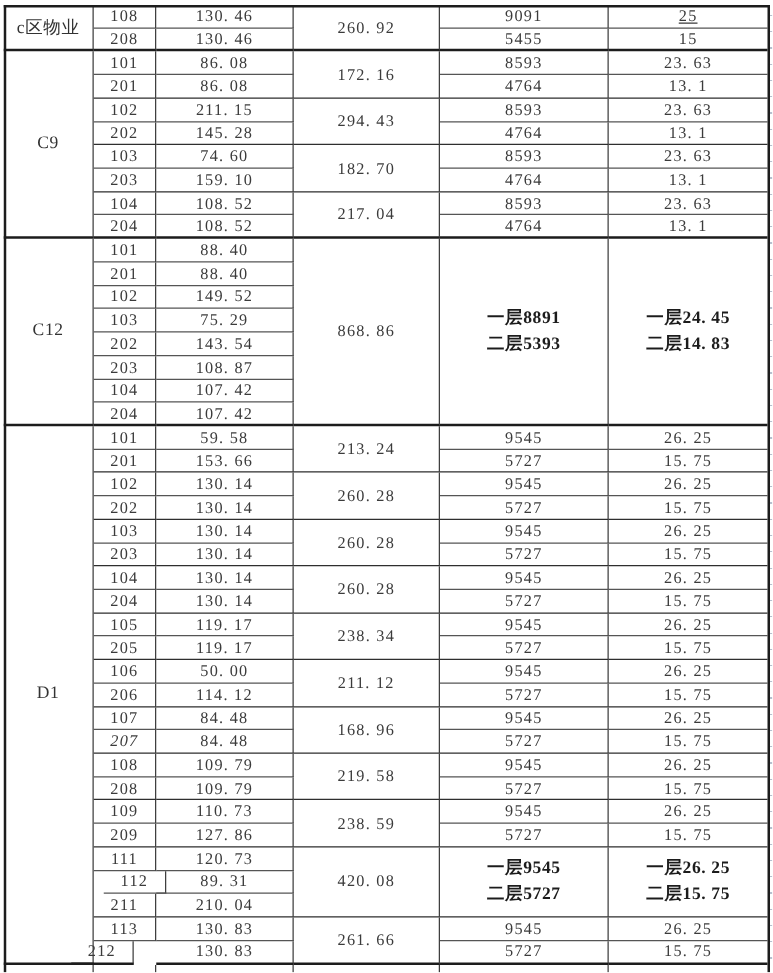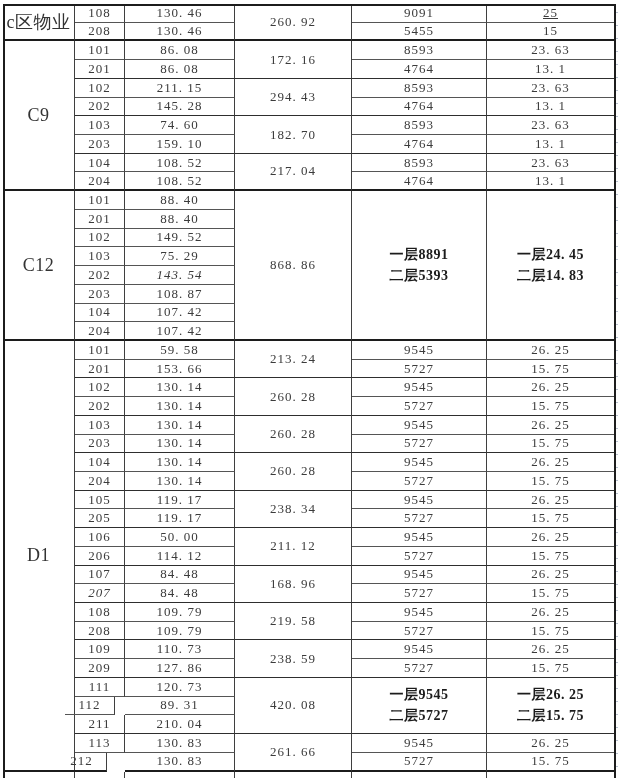--- a/index.html
+++ b/index.html
@@ -11,21 +11,21 @@
     position:absolute;box-sizing:border-box;
     display:flex;align-items:center;justify-content:center;
     border-right:1px solid #3f3f3f;border-bottom:1px solid #555;
     font-size:13px;color:#3b3b3b;letter-spacing:1px;white-space:nowrap;
     overflow:hidden;
   }
   .cell.glast{border-bottom:1px solid #2e2e2e;}
   .cell.slast{border-bottom:2px solid #1c1c1c;}
   .cell.noright{border-right:none;}
   .cell.stub{border-bottom:none;}
-  .cell.building{font-size:18px;letter-spacing:0.5px;color:#333;}
+  .cell.building{font-size:14px;letter-spacing:0.5px;color:#333;}
   .cell.bold2{flex-direction:column;font-weight:bold;font-size:14px;color:#1c1c1c;line-height:21px;letter-spacing:0.5px;}
   .frame{
     position:absolute;left:3px;top:4px;width:613px;height:774px;box-sizing:border-box;
     border:2px solid #1c1c1c;border-bottom:none;pointer-events:none;
   }
   .gutter{
     position:absolute;left:616px;top:0;width:2px;height:778px;
     background:repeating-linear-gradient(to bottom,transparent 0px,transparent 12px,#b7c0cf 12px,#b7c0cf 13px);
   }
 </style>
@@ -84,21 +84,21 @@
       <div class="cell building slast" style="left: 3px; width: 72px; top: 191.2px; height: 149.76px;">C12</div>
       <div class="cell" style="left: 75px; width: 50px; top: 191.2px; height: 18.72px;">101</div>
       <div class="cell" style="left: 125px; width: 110px; top: 191.2px; height: 18.72px;">88. 40</div>
       <div class="cell" style="left: 75px; width: 50px; top: 209.92px; height: 18.72px;">201</div>
       <div class="cell" style="left: 125px; width: 110px; top: 209.92px; height: 18.72px;">88. 40</div>
       <div class="cell" style="left: 75px; width: 50px; top: 228.64px; height: 18.72px;">102</div>
       <div class="cell" style="left: 125px; width: 110px; top: 228.64px; height: 18.72px;">149. 52</div>
       <div class="cell" style="left: 75px; width: 50px; top: 247.36px; height: 18.72px;">103</div>
       <div class="cell" style="left: 125px; width: 110px; top: 247.36px; height: 18.72px;">75. 29</div>
       <div class="cell" style="left: 75px; width: 50px; top: 266.08px; height: 18.72px;">202</div>
-      <div class="cell" style="left: 125px; width: 110px; top: 266.08px; height: 18.72px; font-style: italic;">143. 54</div>
+      <div class="cell" style="left: 125px; width: 110px; top: 266.08px; height: 18.72px;">143. 54</div>
       <div class="cell" style="left: 75px; width: 50px; top: 284.8px; height: 18.72px;">203</div>
       <div class="cell" style="left: 125px; width: 110px; top: 284.8px; height: 18.72px;">108. 87</div>
       <div class="cell" style="left: 75px; width: 50px; top: 303.52px; height: 18.72px;">104</div>
       <div class="cell" style="left: 125px; width: 110px; top: 303.52px; height: 18.72px;">107. 42</div>
       <div class="cell slast" style="left: 75px; width: 50px; top: 322.24px; height: 18.72px;">204</div>
       <div class="cell slast" style="left: 125px; width: 110px; top: 322.24px; height: 18.72px;">107. 42</div>
       <div class="cell slast" style="left: 235px; width: 117px; top: 191.2px; height: 149.76px;">868. 86</div>
       <div class="cell bold2 slast" style="left: 352px; width: 135px; top: 191.2px; height: 149.76px;">
         <span>一层8891</span>
         <span>二层5393</span>
@@ -184,21 +184,21 @@
       <div class="cell" style="left: 125px; width: 110px; top: 640.48px; height: 18.72px;">110. 73</div>
       <div class="cell" style="left: 352px; width: 135px; top: 640.48px; height: 18.72px;">9545</div>
       <div class="cell noright" style="left: 487px; width: 127px; top: 640.48px; height: 18.72px;">26. 25</div>
       <div class="cell glast" style="left: 75px; width: 50px; top: 659.2px; height: 18.72px;">209</div>
       <div class="cell glast" style="left: 125px; width: 110px; top: 659.2px; height: 18.72px;">127. 86</div>
       <div class="cell glast" style="left: 352px; width: 135px; top: 659.2px; height: 18.72px;">5727</div>
       <div class="cell glast noright" style="left: 487px; width: 127px; top: 659.2px; height: 18.72px;">15. 75</div>
       <div class="cell glast" style="left: 235px; width: 117px; top: 640.48px; height: 37.44px;">238. 59</div>
       <div class="cell" style="left: 75px; width: 50px; top: 677.92px; height: 18.72px;">111</div>
       <div class="cell" style="left: 125px; width: 110px; top: 677.92px; height: 18.72px;">120. 73</div>
-      <div class="cell" style="left: 65px; width: 50px; top: 696.64px; height: 18.72px; font-family: Liberation Serif, serif;">112</div>
+      <div class="cell" style="left: 83px; width: 50px; top: 696.64px; height: 18.72px; font-family: Liberation Serif, serif;">112</div>
       <div class="cell" style="left: 125px; width: 110px; top: 696.64px; height: 18.72px;">89. 31</div>
       <div class="cell glast" style="left: 75px; width: 50px; top: 715.36px; height: 18.72px;">211</div>
       <div class="cell glast" style="left: 125px; width: 110px; top: 715.36px; height: 18.72px;">210. 04</div>
       <div class="cell glast" style="left: 235px; width: 117px; top: 677.92px; height: 56.16px;">420. 08</div>
       <div class="cell bold2 glast" style="left: 352px; width: 135px; top: 677.92px; height: 56.16px;">
         <span>一层9545</span>
         <span>二层5727</span>
       </div>
       <div class="cell bold2 glast noright" style="left: 487px; width: 127px; top: 677.92px; height: 56.16px;">
         <span>一层26. 25</span>

